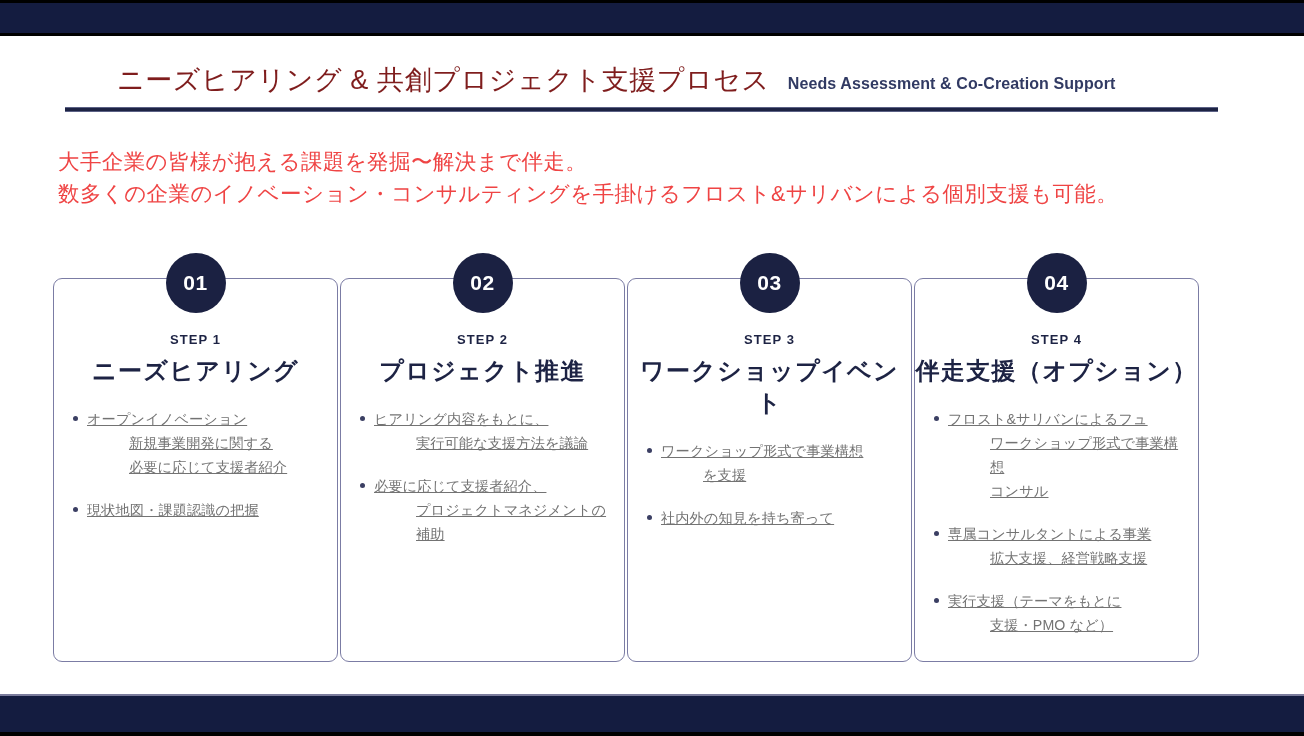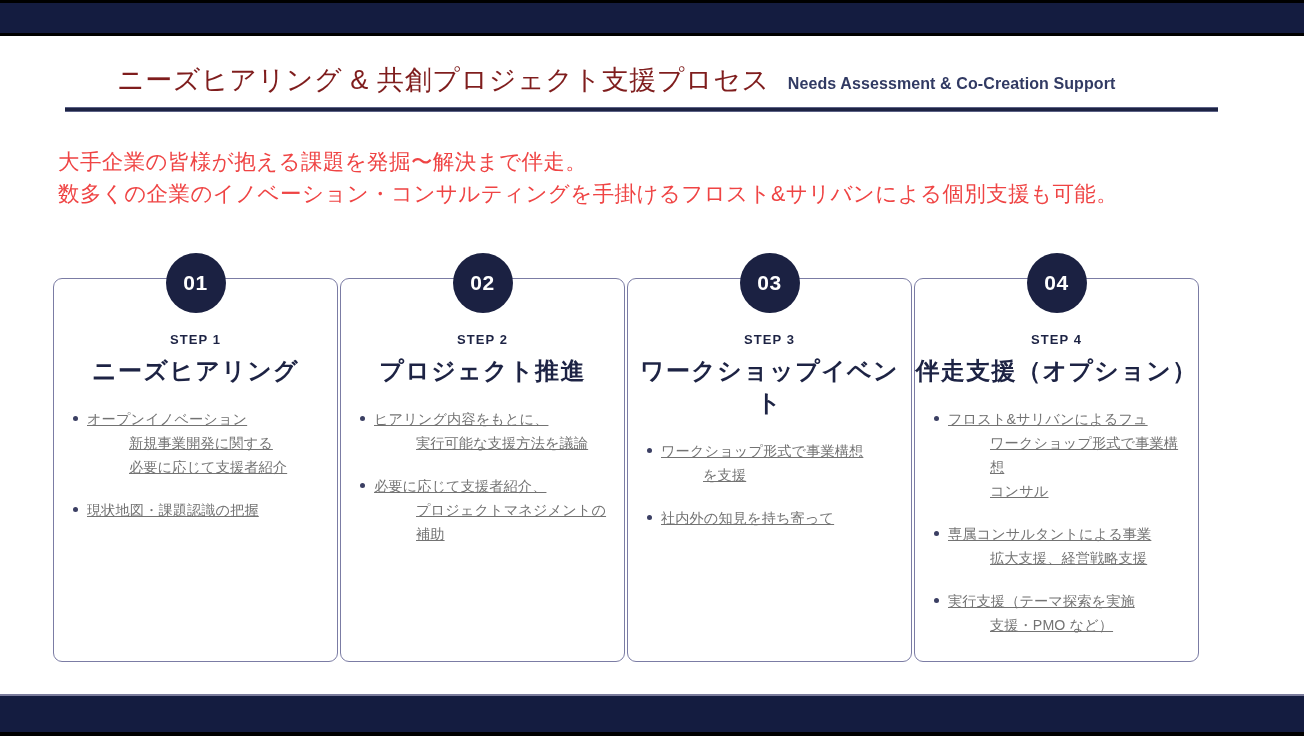--- a/index.html
+++ b/index.html
@@ -256,21 +256,21 @@
       <li>
         <span>フロスト&amp;サリバンによるフュ</span>
         <span>ワークショップ形式で事業構想</span>
         <span>コンサル</span>
       </li>
       <li>
         <span>専属コンサルタントによる事業</span>
         <span>拡大支援、経営戦略支援</span>
       </li>
       <li>
-        <span>実行支援（テーマ探索を実施</span>
+        <span>実行支援（テーマをもとに</span>
         <span>支援・PMO など）</span>
       </li>
     </ul>
   </div>
 
 </div>
 
 <div class="band-bottom"></div>
 
 </body></html>

